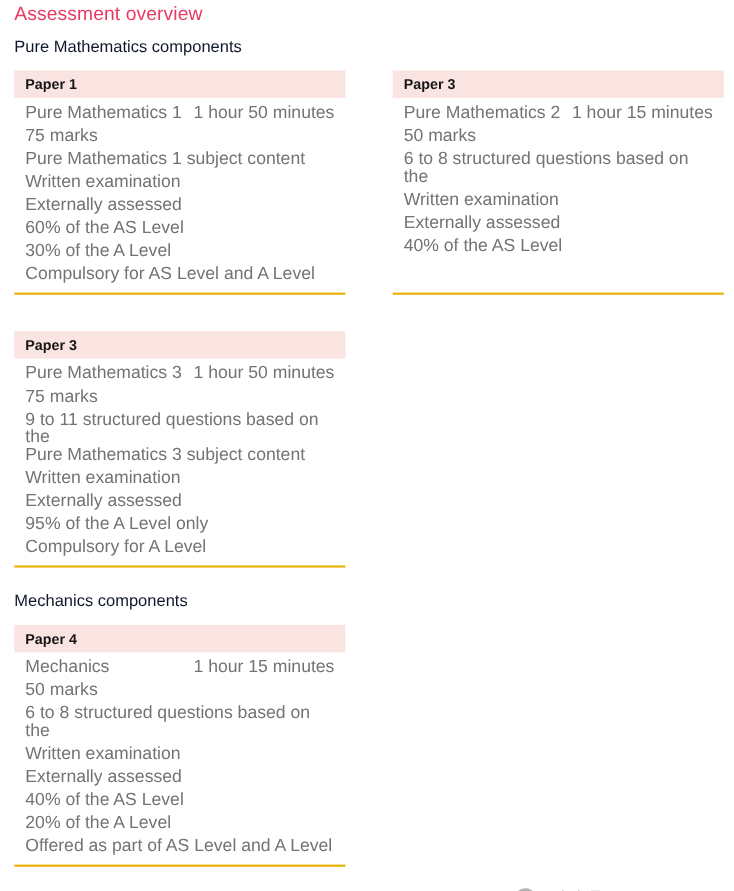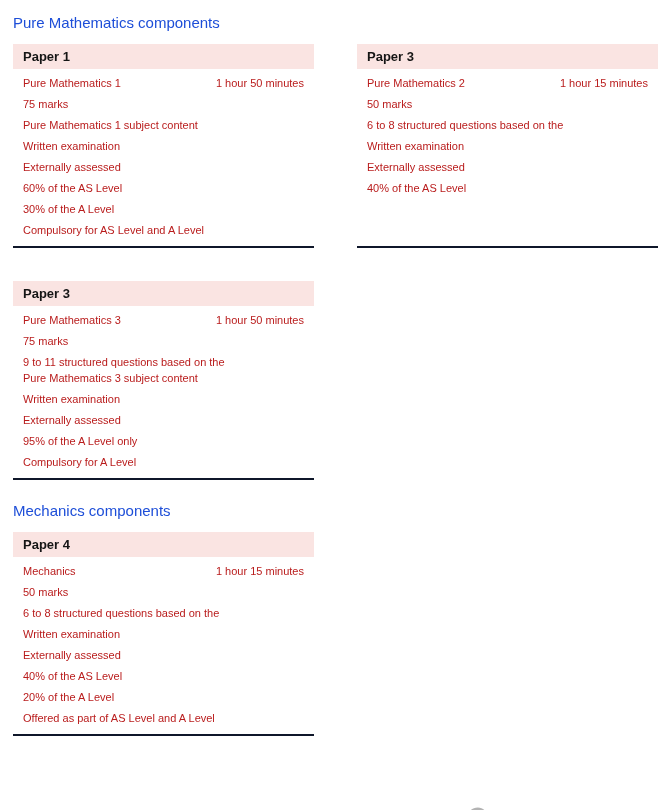--- a/index.html
+++ b/index.html
@@ -12,56 +12,57 @@
   .page{padding:2px 9px 0 13px;}
 
   .doc-title{
     margin:0;
     font-size:17.5px;line-height:20px;font-weight:400;
     color:#ea3a64;letter-spacing:.1px;
   }
   .section-heading{
     margin:12px 0 0 0;
     font-size:15px;line-height:18px;font-weight:400;
-    color:#1d4ed8;
+    color:#0f172a;
   }
 
   .cards-row{display:flex;gap:43px;margin-top:12px;align-items:stretch;}
   .card{
     flex:1;display:flex;flex-direction:column;
-    border-bottom:2px solid #0f172a;
+    border-bottom:2px solid #eab308;
   }
   .card.single{flex:none;width:301px;}
 
   .card-header{
     background:#fae4e2;
     padding:6px 10px 6px 10px;
     font-size:13px;line-height:13px;font-weight:700;color:#151515;
   }
   .card-body{
     padding:6px 10px 8px 10px;
-    font-size:11px;line-height:16px;color:#b91c1c;
+    font-size:16px;line-height:16px;color:#737373;
     flex:1;
   }
   .row{margin-top:5px;}
   .row:first-child{margin-top:0;}
   .row.split{display:flex;justify-content:space-between;}
 
   .watermark{
     position:absolute;right:41px;top:805px;
     display:flex;align-items:center;gap:8px;
     color:#aeaeae;font-size:15.5px;line-height:26px;
   }
   .watermark .wx{width:27px;height:24px;display:block;}
 </style>
 </head>
 <body>
 
 <div class="page">
 
+  <h1 class="doc-title">Assessment overview</h1>
 
   <h2 class="section-heading">Pure Mathematics components</h2>
 
   <div class="cards-row">
 
     <section class="card">
       <header class="card-header">
         <span>Paper 1</span>
       </header>
       <div class="card-body">

